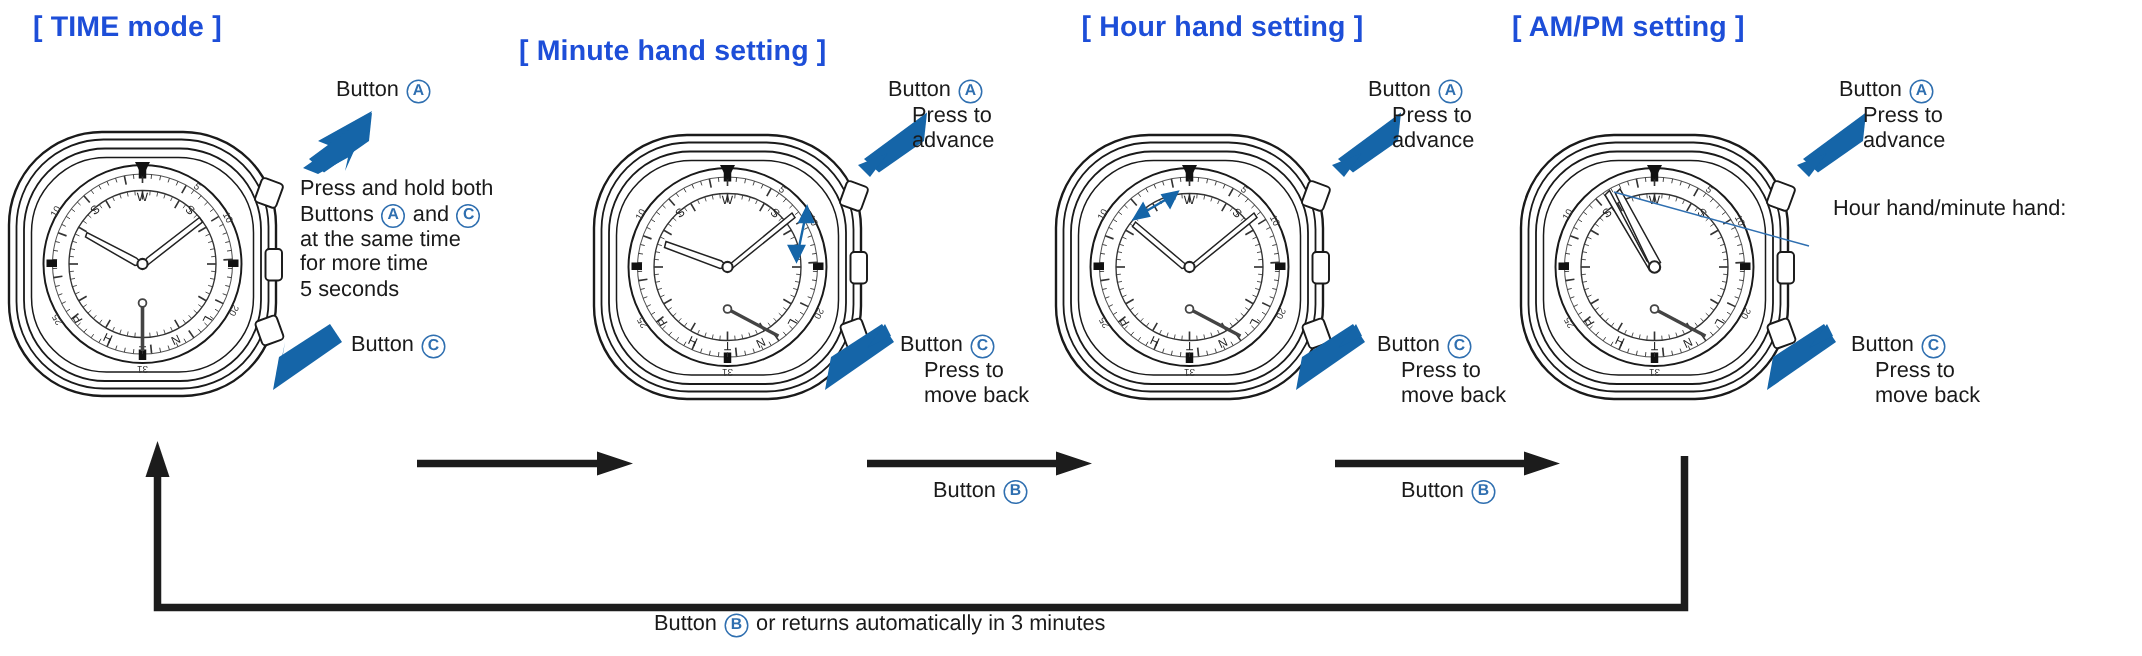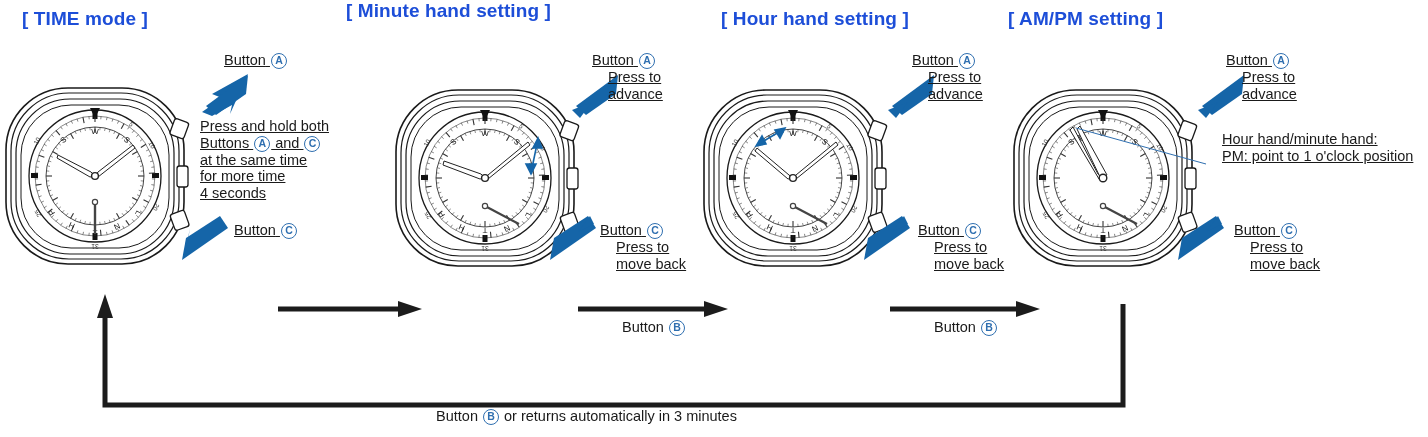--- a/index.html
+++ b/index.html
@@ -14,21 +14,21 @@
   .abs{position:absolute;}
 
   
   .panel-title{
     font-size:19px;font-weight:bold;color:#1d4ed8;white-space:nowrap;
     letter-spacing:.1px;
   }
 
   
   .ann{
-    font-size:14.5px;line-height:16.5px;color:#1a1a1a;white-space:nowrap;text-decoration:underline;
+    font-size:14.5px;line-height:16.5px;color:#1a1a1a;white-space:nowrap;
   }
   .ann .sub{display:block;}
   .indent{padding-left:16px;}
 
   
   .cbtn{
     display:inline-block;width:14px;height:14px;line-height:13px;
     border:1.2px solid #2f6fb0;border-radius:50%;
     color:#2f6fb0;font-size:10.5px;text-align:center;
     vertical-align:1px;margin:0 1px;font-weight:bold;
@@ -40,21 +40,21 @@
 
   svg{display:block;overflow:visible;}
   .nofill{fill:none;}
 </style>
 </head>
 <body>
 
 <div class="stage">
 
   <div class="abs panel-title" style="left:22px;top:8px;">[ TIME mode ]</div>
-  <div class="abs panel-title" style="left:346px;top:0;">[ Minute hand setting ]</div>
+  <div class="abs panel-title" style="left:346px;top:24px;">[ Minute hand setting ]</div>
   <div class="abs panel-title" style="left:692px;top:8px;margin-left:29px;">[ Hour hand setting ]</div>
   <div class="abs panel-title" style="left:1008px;top:8px;">[ AM/PM setting ]</div>
 
   <svg class="abs" style="left:2px;top:84px;" width="196" height="185" viewBox="0 0 196 185">
     <g class="nofill" stroke="#1a1a1a">
 
       <rect x="4" y="4" width="178" height="176" rx="62" ry="62" stroke-width="1.6"></rect>
       <rect x="9" y="9" width="168" height="166" rx="58" ry="58" stroke-width="1.2"></rect>
       <rect x="14" y="15" width="158" height="155" rx="54" ry="54" stroke-width="1.2"></rect>
       <rect x="19" y="21" width="148" height="143" rx="50" ry="50" stroke-width="1"></rect>
@@ -255,21 +255,21 @@
   <div class="abs ann" style="left:234px;top:222px;">
     <span>Button</span>
     <span class="cbtn">C</span>
   </div>
 
   <div class="abs ann" style="left:200px;top:118px;">
     <span class="sub">Press and hold both</span>
     <span class="sub"><span>Buttons </span><span class="cbtn">A</span><span> and </span><span class="cbtn">C</span></span>
     <span class="sub">at the same time</span>
     <span class="sub">for more time</span>
-    <span class="sub">4 seconds</span>
+    <span class="sub">5 seconds</span>
   </div>
 
   <svg class="abs" style="left:392px;top:86px;" width="196" height="185" viewBox="0 0 196 185">
     <g class="nofill" stroke="#1a1a1a">
       <rect x="4" y="4" width="178" height="176" rx="62" ry="62" stroke-width="1.6"></rect>
       <rect x="9" y="9" width="168" height="166" rx="58" ry="58" stroke-width="1.2"></rect>
       <rect x="14" y="15" width="158" height="155" rx="54" ry="54" stroke-width="1.2"></rect>
       <rect x="19" y="21" width="148" height="143" rx="50" ry="50" stroke-width="1"></rect>
     </g>
     <circle cx="93" cy="92" r="66" fill="#ffffff" stroke="#1a1a1a" stroke-width="1.3"></circle>
@@ -860,21 +860,20 @@
     <polygon points="46,10 30,18 42,2" fill="#1565a8"></polygon>
   </svg>
   <div class="abs ann" style="left:1234px;top:222px;">
     <span class="sub"><span>Button</span> <span class="cbtn">C</span></span>
     <span class="sub indent">Press to</span>
     <span class="sub indent">move back</span>
   </div>
 
   <div class="abs ann" style="left:1206px;top:131px;margin-left:16px;">
     <span class="sub">Hour hand/minute hand:</span>
-    <span class="sub">PM: point to 1 o'clock position</span>
   </div>
 
   <svg class="abs" style="left:278px;top:300px;" width="146" height="18" viewBox="0 0 146 18">
     <line x1="0" y1="9" x2="126" y2="9" stroke="#1c1c1c" stroke-width="5"></line>
     <polygon points="144,9 120,1 120,17" fill="#1c1c1c"></polygon>
   </svg>
 
   <svg class="abs" style="left:578px;top:300px;" width="152" height="18" viewBox="0 0 152 18">
     <line x1="0" y1="9" x2="132" y2="9" stroke="#1c1c1c" stroke-width="5"></line>
     <polygon points="150,9 126,1 126,17" fill="#1c1c1c"></polygon>

